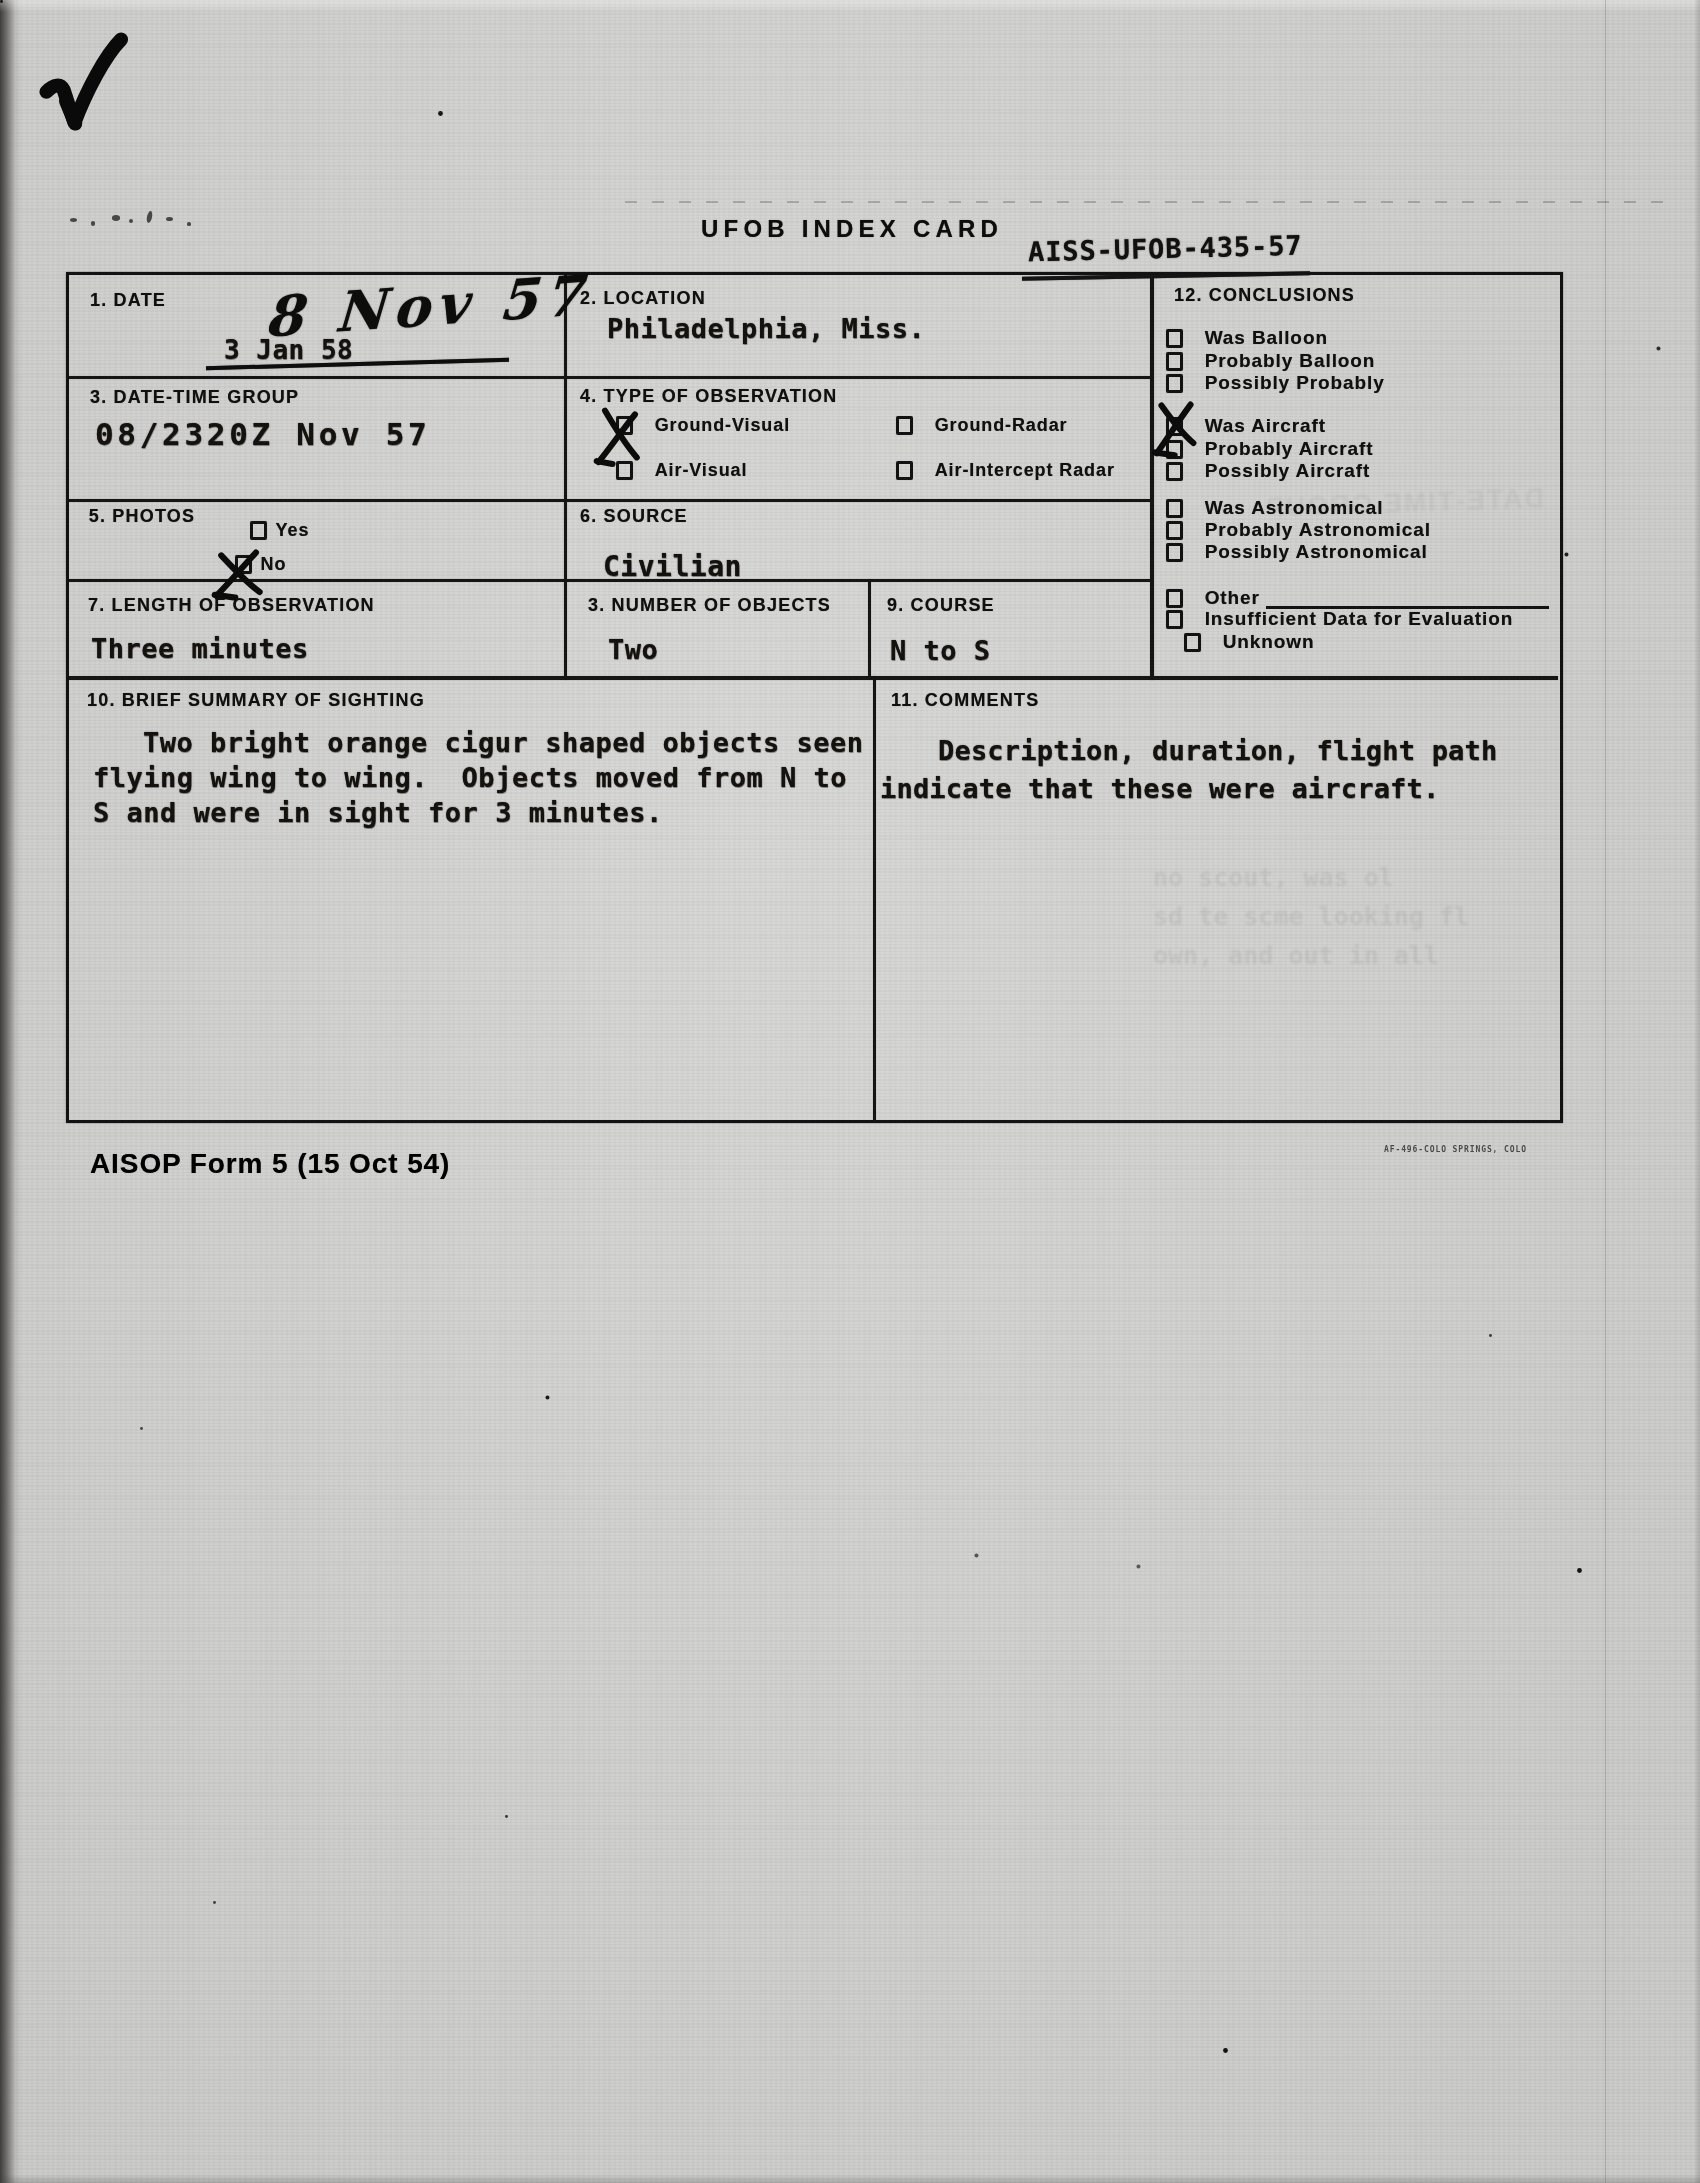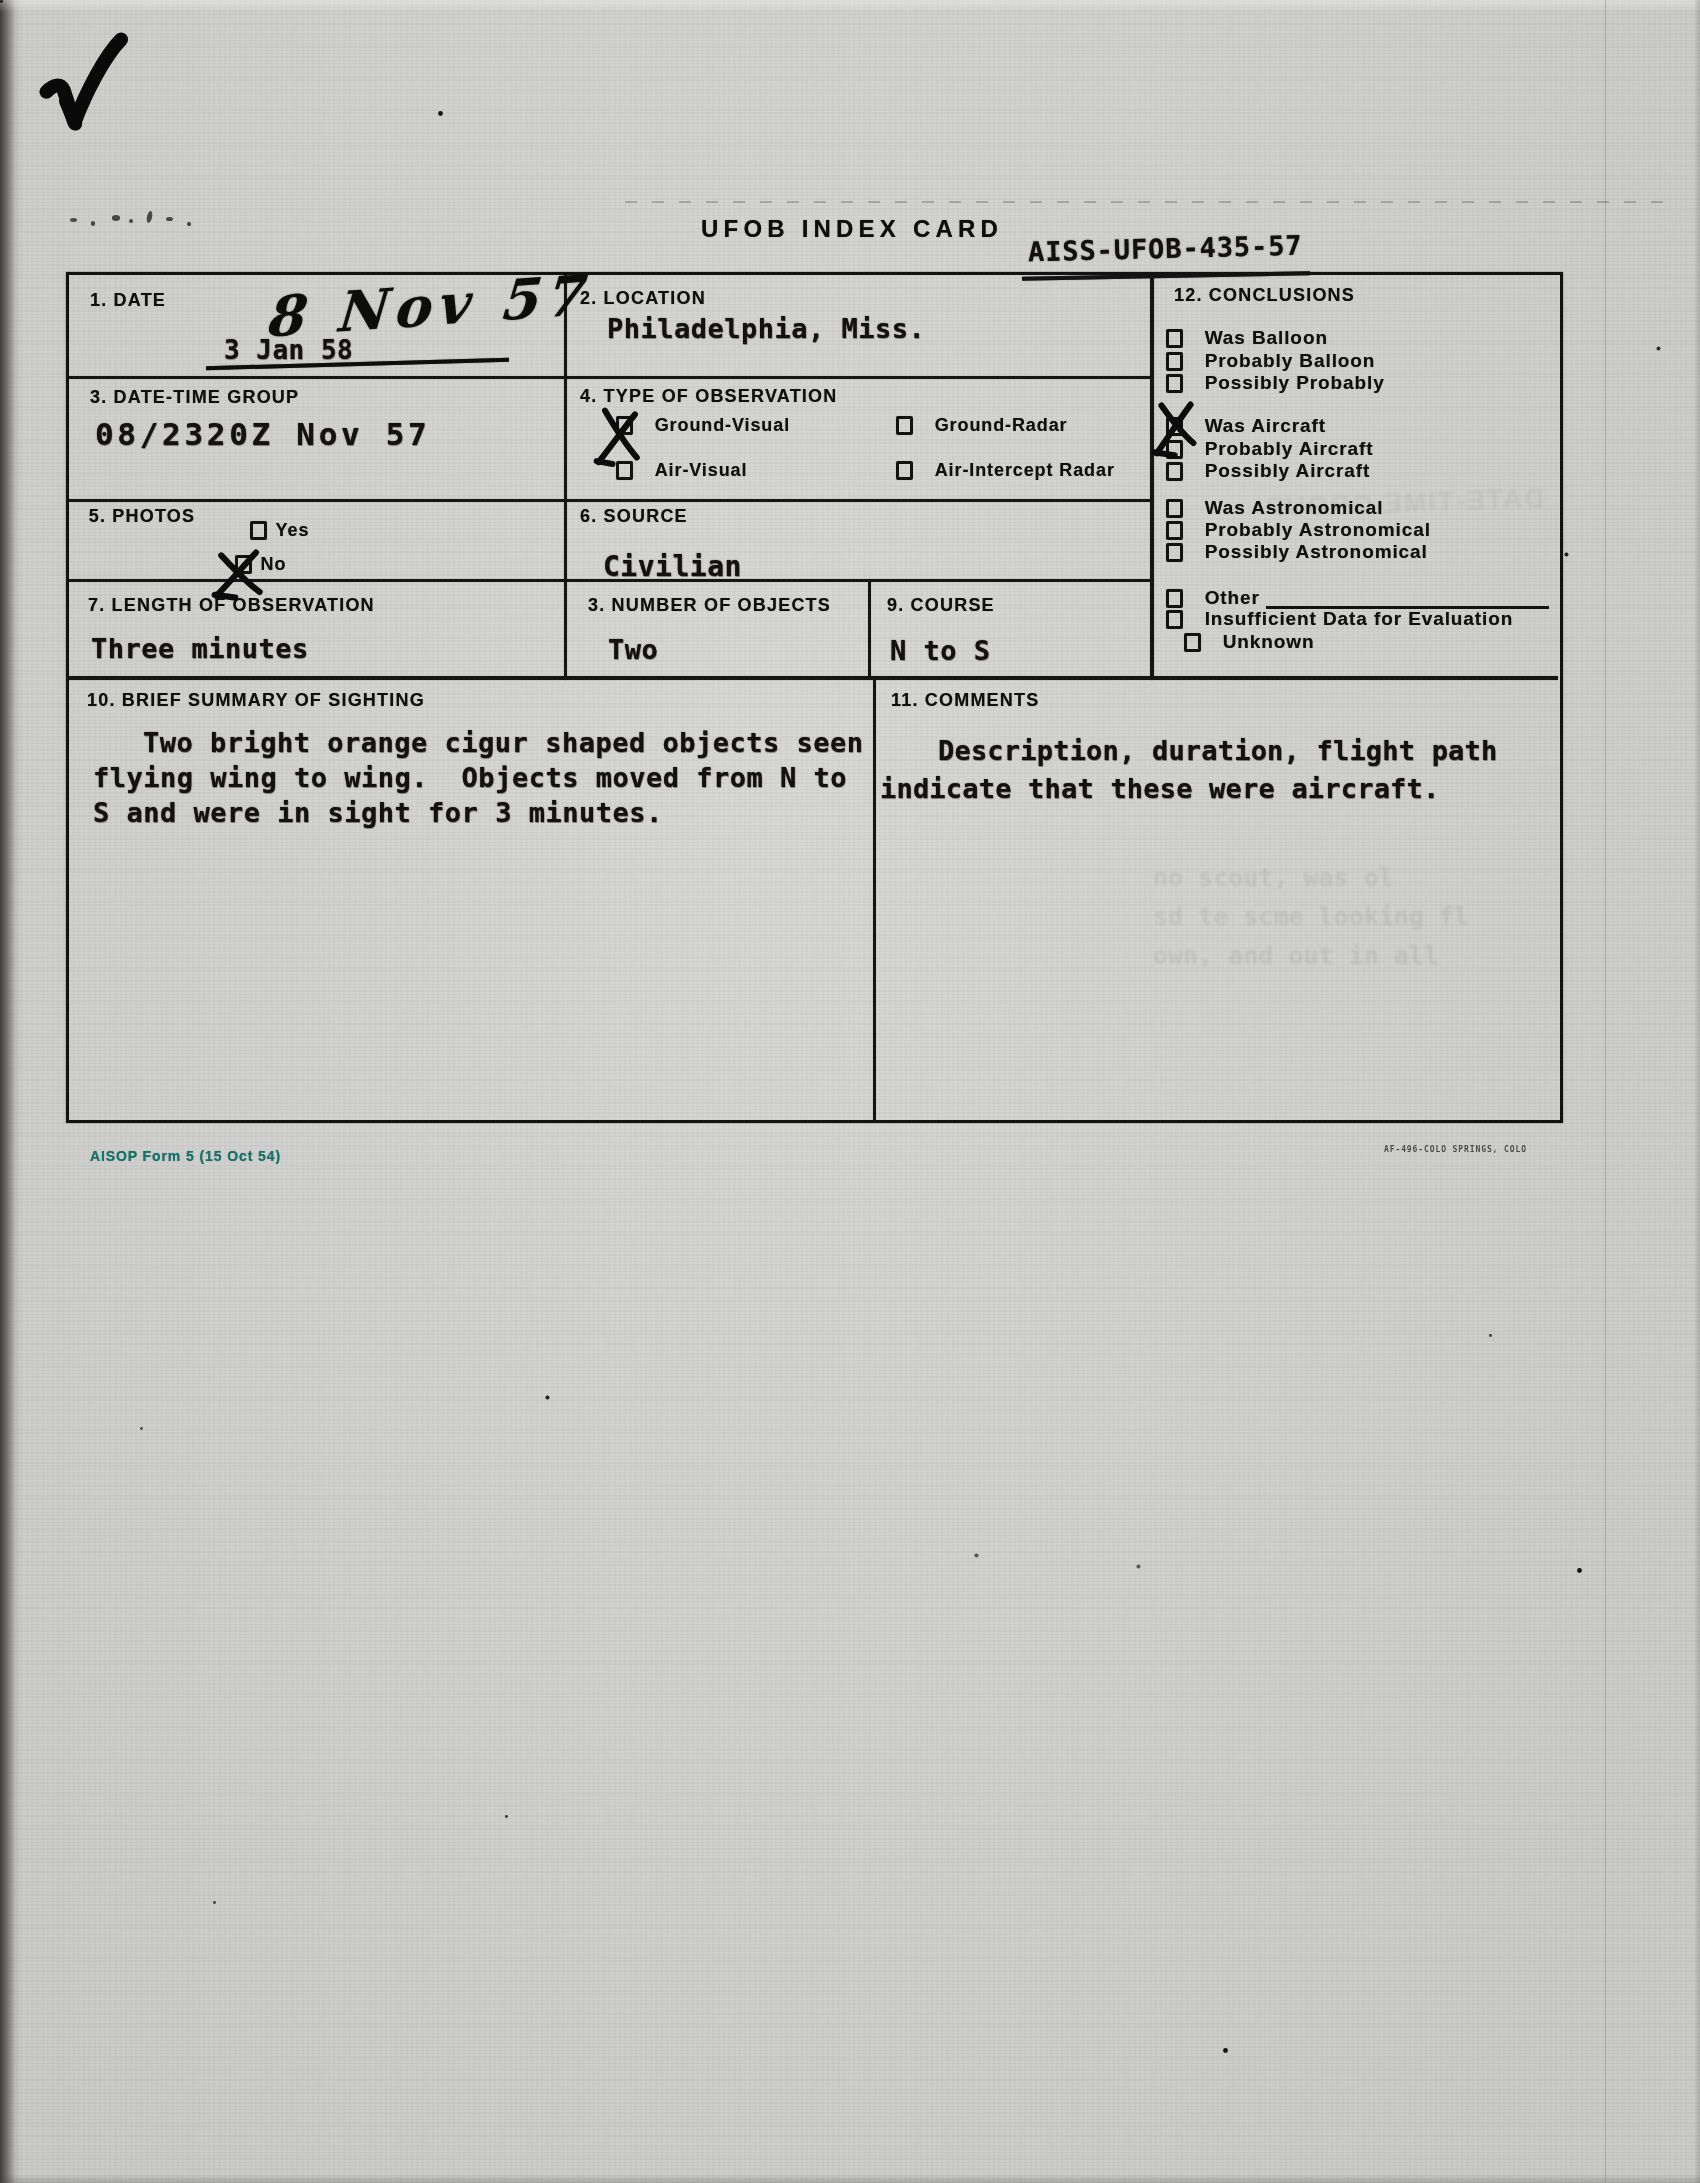--- a/index.html
+++ b/index.html
@@ -69,22 +69,22 @@
 
   .strike-bar{position:absolute;height:4.2px;background:#0e0e0e;transform:rotate(-1.6deg);
     box-shadow:0 0 0.9px rgba(0,0,0,.6);}
   .handwriting{
     position:absolute;font-family:"DejaVu Serif",serif;font-style:italic;font-weight:700;
     color:#0d0d0c;transform:rotate(-4deg) skewX(-10deg);letter-spacing:6.6px;white-space:nowrap;
     text-shadow:0 0 1.4px rgba(10,10,10,.55);
   }
   .other-line{position:absolute;height:3.3px;background:#131313;}
 
-  .footer-id{position:absolute;left:90px;top:1148px;font-size:14px;font-weight:700;
-    letter-spacing:0.9px;color:#0f766e;text-shadow:0 0 0.7px rgba(0,0,0,.5);white-space:nowrap;}
+  .footer-id{position:absolute;left:90px;top:1148px;font-size:28px;font-weight:700;
+    letter-spacing:0.9px;color:#000000;text-shadow:0 0 0.7px rgba(0,0,0,.5);white-space:nowrap;}
   .printcode{position:absolute;left:1384px;top:1145px;font-size:8px;font-weight:700;
     letter-spacing:0.9px;color:#2c2b2a;opacity:.8;filter:blur(0.3px);white-space:nowrap;
     font-family:"DejaVu Sans Mono",monospace;}
 
   .ghost{position:absolute;color:#3a3a38;pointer-events:none;white-space:pre;
     font-family:"DejaVu Sans Mono",monospace;font-weight:700;}
   .ghost1{left:1153px;top:858px;font-size:25px;line-height:39px;opacity:.085;filter:blur(0.9px);}
   .ghost2{left:1264px;top:488px;font-size:27px;opacity:.06;filter:blur(1.2px);
     transform:scaleX(-1) rotate(2deg);font-family:"Liberation Sans",sans-serif;letter-spacing:1.9px;}
   .streak{position:absolute;left:625px;top:201px;width:1044px;height:2.3px;opacity:.45;

